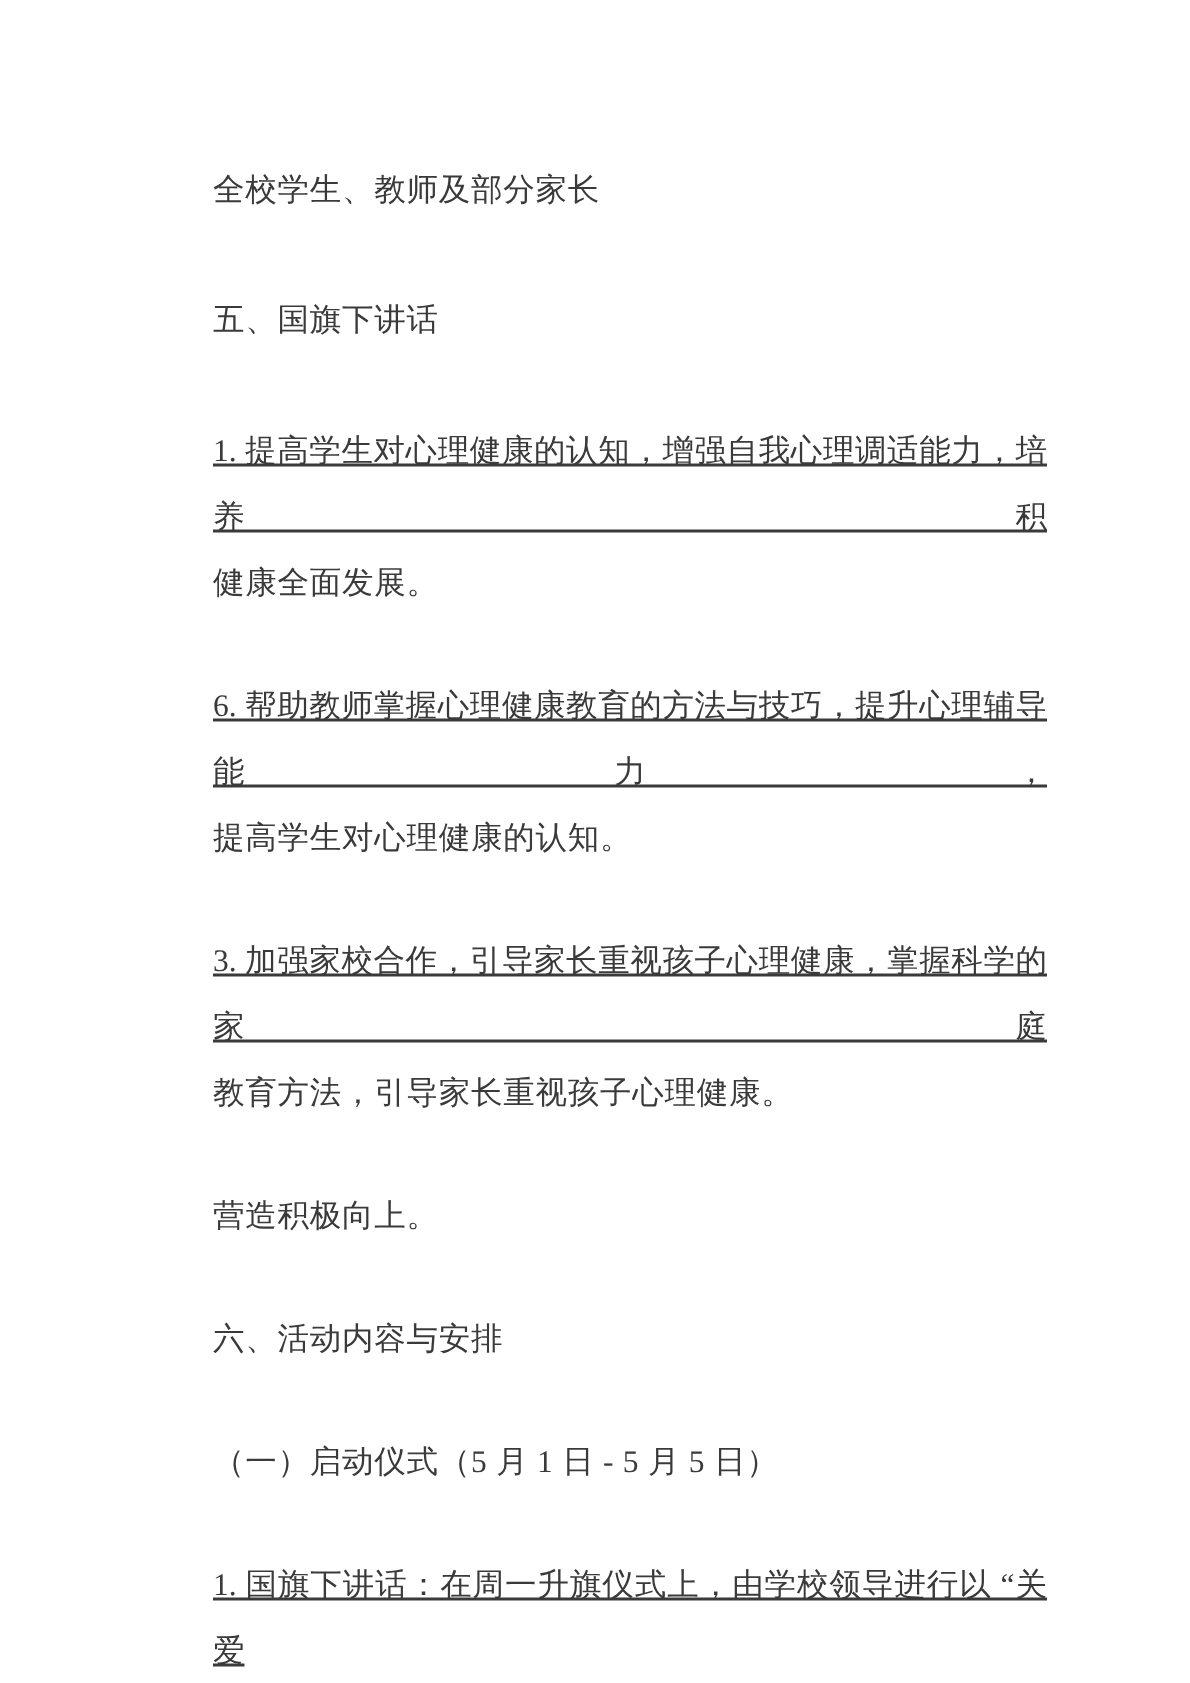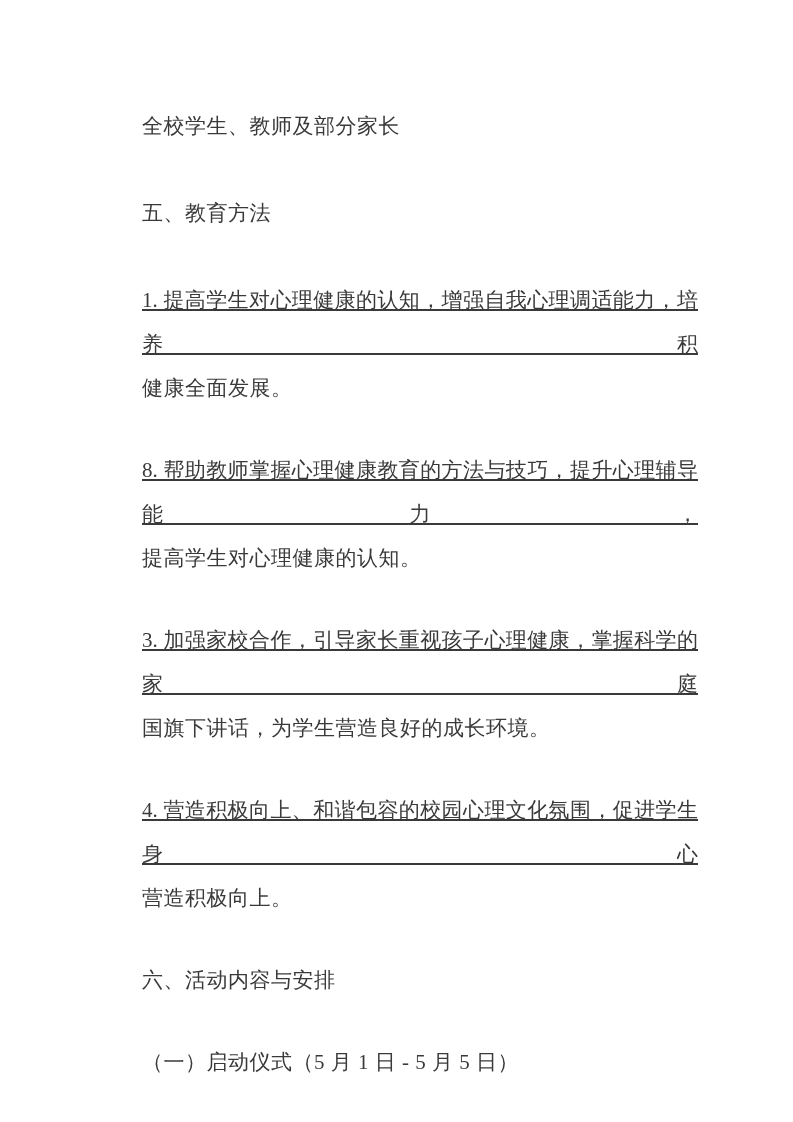--- a/index.html
+++ b/index.html
@@ -45,36 +45,35 @@
 </style>
 </head>
 <body>
 
 <div class="page">
   <div class="doc-body">
       <div class="block mb-lg">
         <div class="line">全校学生、教师及部分家长</div>
       </div>
       <div class="block mb-lg">
-        <div class="line">五、教育方法</div>
+        <div class="line">五、国旗下讲话</div>
       </div>
       <div class="block">
         <div class="line just">1. 提高学生对心理健康的认知，增强自我心理调适能力，培养积</div>
         <div class="line">健康全面发展。</div>
       </div>
       <div class="block">
-        <div class="line just">8. 帮助教师掌握心理健康教育的方法与技巧，提升心理辅导能力，</div>
+        <div class="line just">6. 帮助教师掌握心理健康教育的方法与技巧，提升心理辅导能力，</div>
         <div class="line">提高学生对心理健康的认知。</div>
       </div>
       <div class="block">
         <div class="line just">3. 加强家校合作，引导家长重视孩子心理健康，掌握科学的家庭</div>
-        <div class="line">国旗下讲话，为学生营造良好的成长环境。</div>
+        <div class="line">教育方法，引导家长重视孩子心理健康。</div>
       </div>
       <div class="block">
-        <div class="line just">4. 营造积极向上、和谐包容的校园心理文化氛围，促进学生身心</div>
         <div class="line">营造积极向上。</div>
       </div>
       <div class="block">
         <div class="line">六、活动内容与安排</div>
       </div>
       <div class="block">
         <div class="line">（一）启动仪式（5 月 1 日 - 5 月 5 日）</div>
       </div>
       <div class="block">
         <div class="line just">1. 国旗下讲话：在周一升旗仪式上，由学校领导进行以 “关爱</div>

